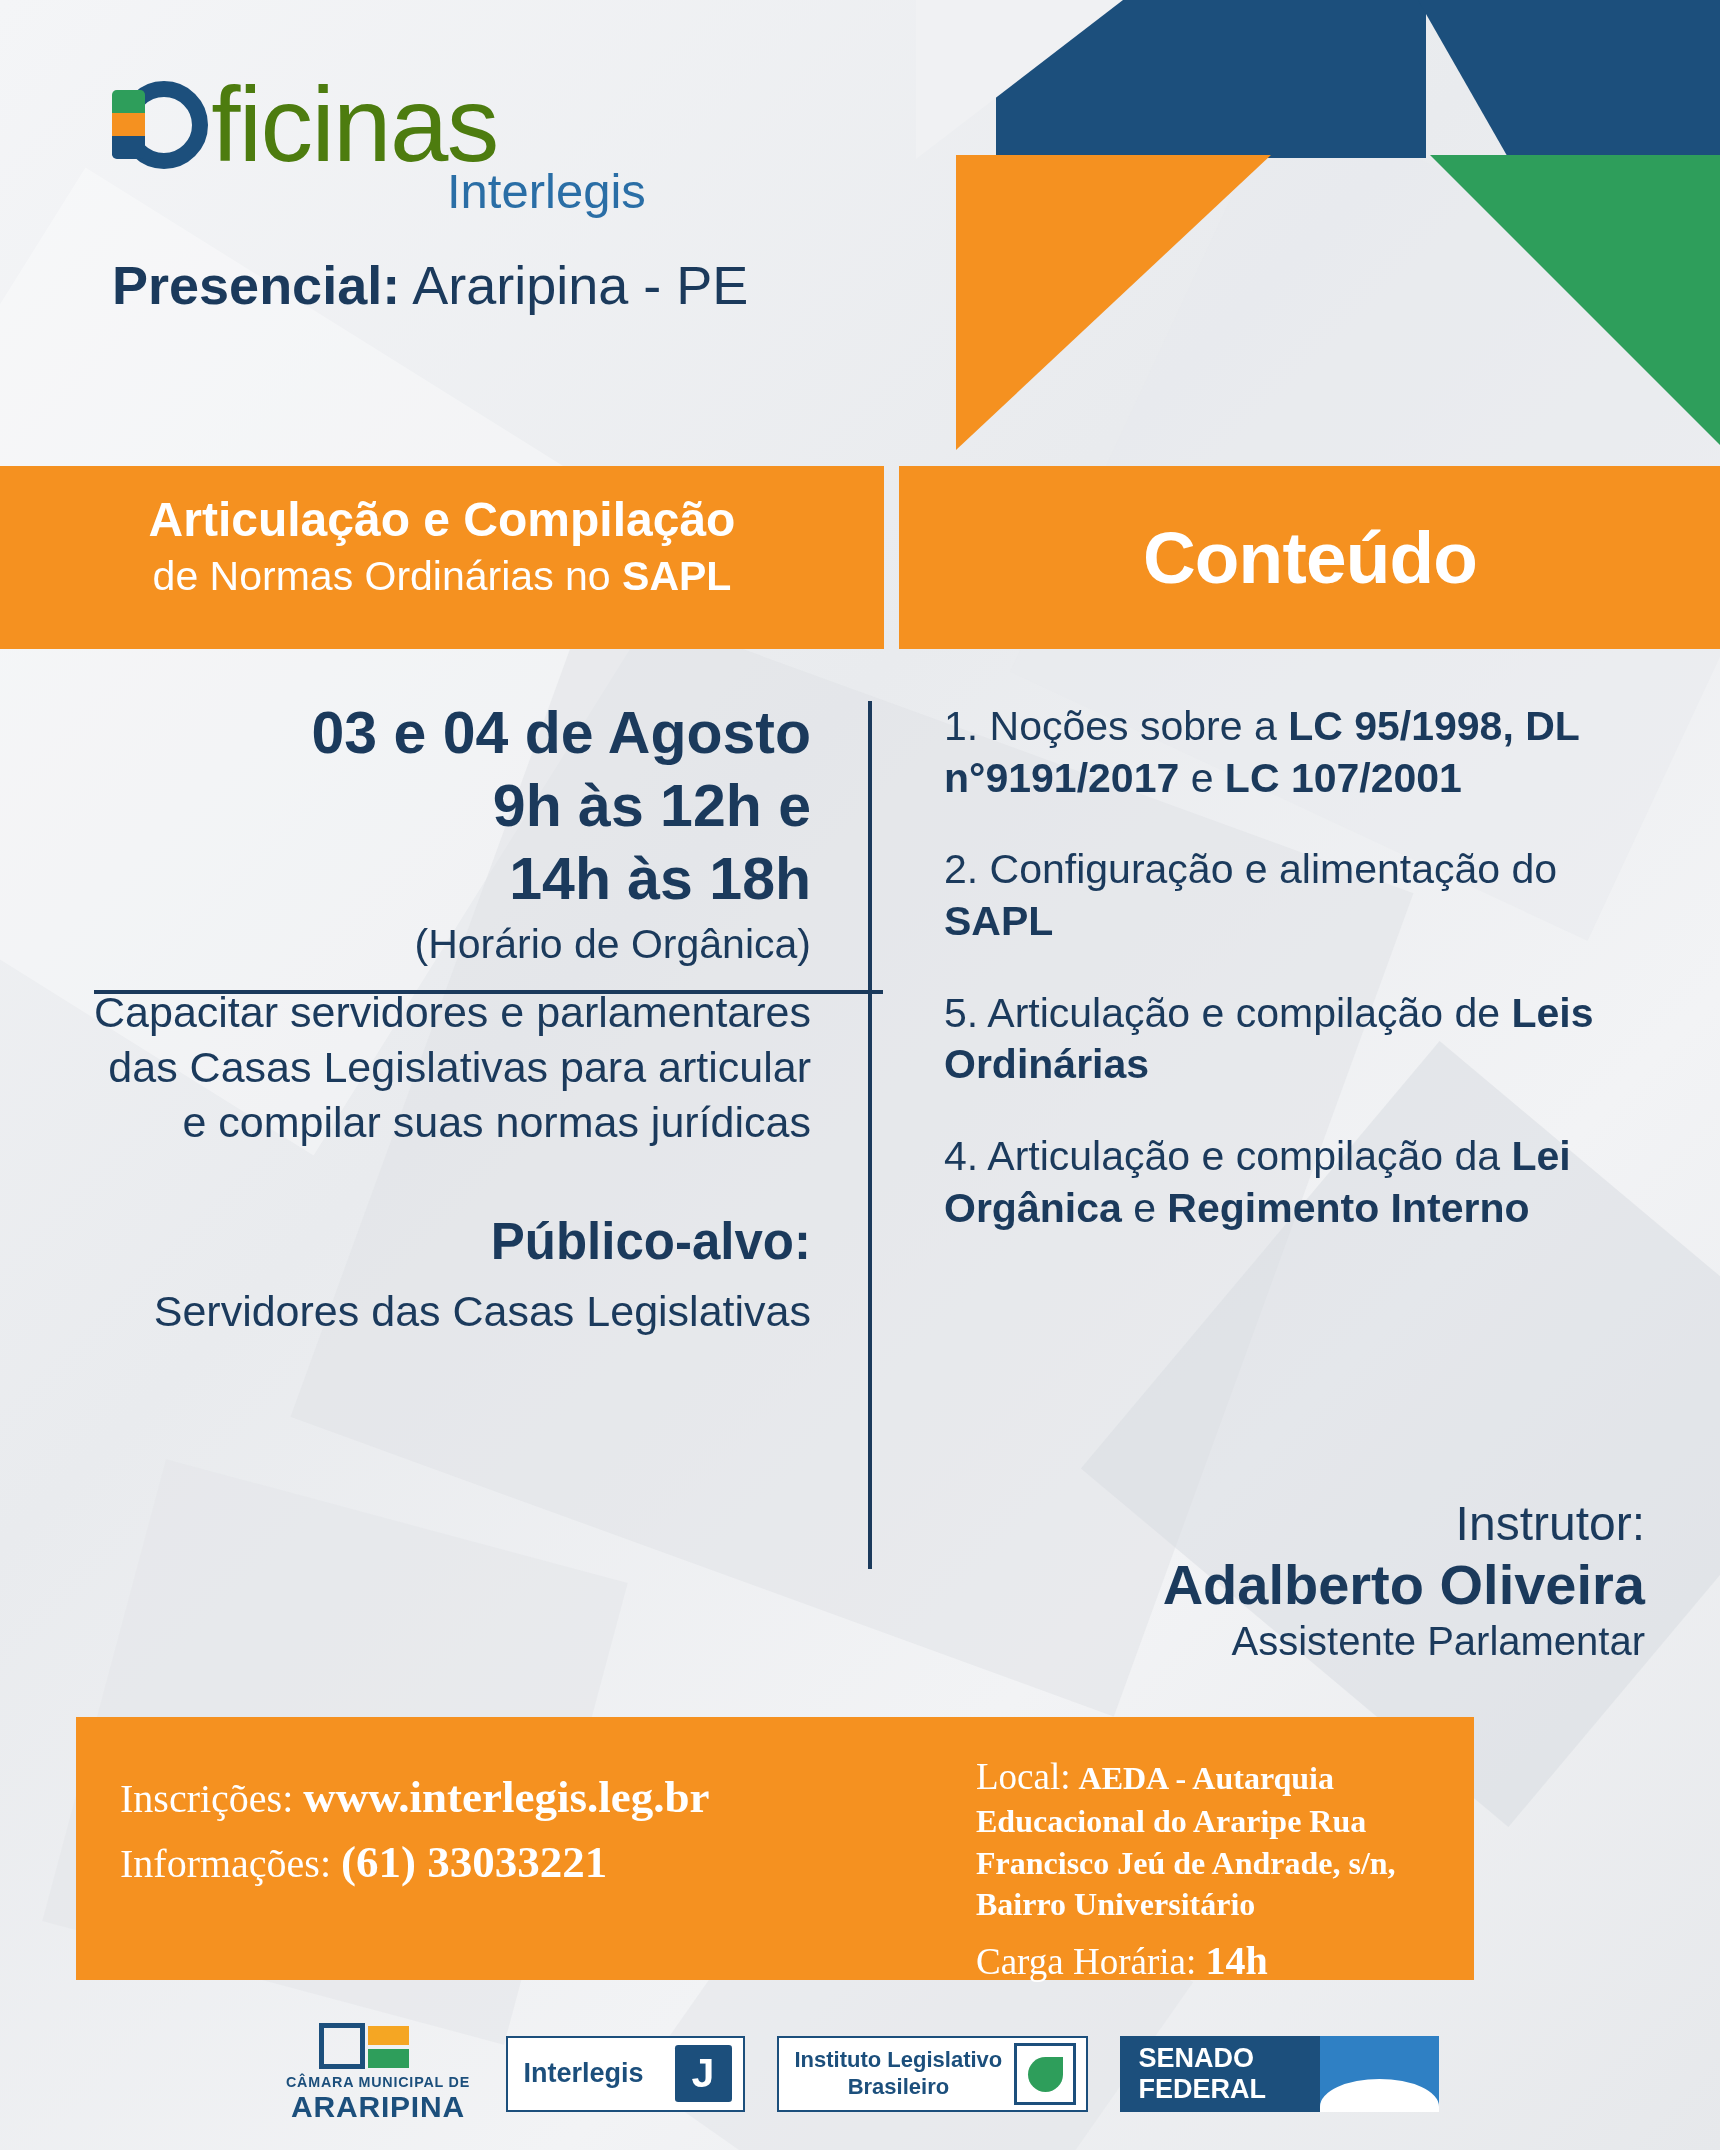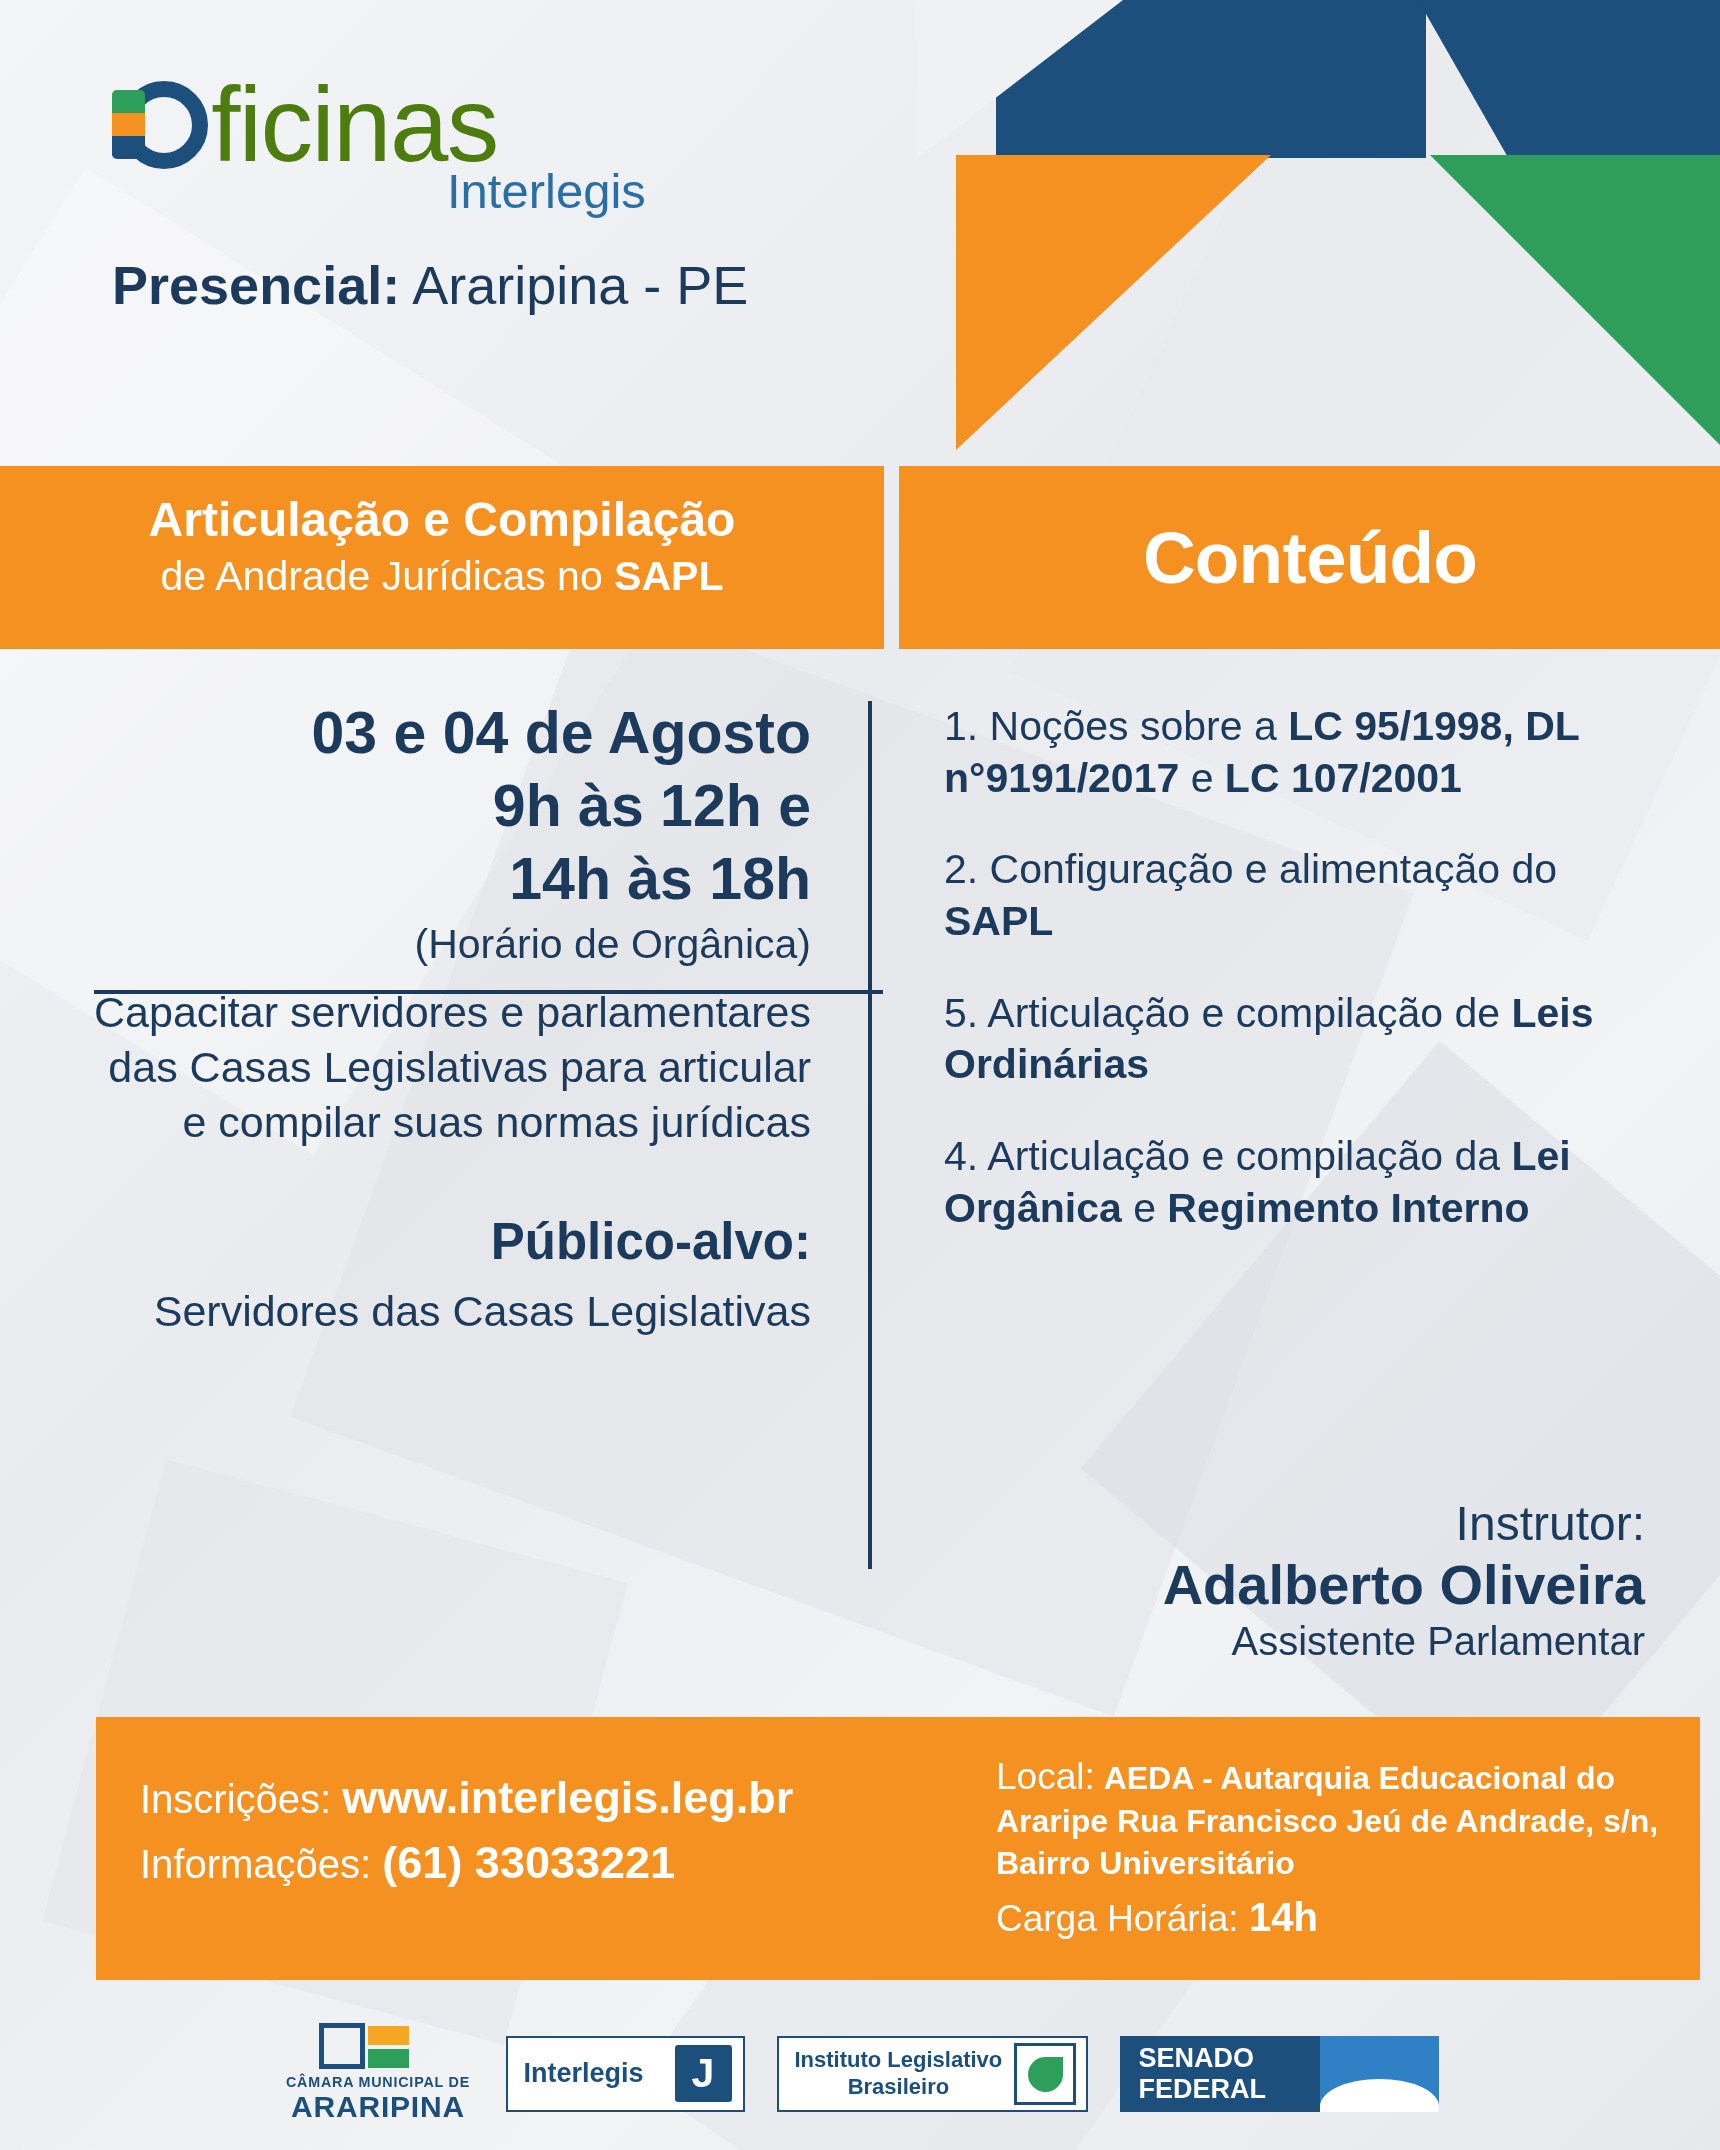--- a/index.html
+++ b/index.html
@@ -254,25 +254,26 @@
   .instructor .ins-role {
     font-size: 40px;
     color: #1b3a5c;
     line-height: 1.15;
     margin-top: 1.6px;
   }
 
   
   .footer-box {
     position: absolute;
-    left: 96px; top: 1717px;
-    width: 1604px; height: 263px;
+    left: 76px; top: 1717px;
+    width: 1398px; height: 263px;
     background: #f59120;
     box-sizing: border-box;
     display: flex;
+    font-family: Liberation Serif, serif;
   }
   .fb-left {
     width: 900px;
     padding: 48px 0 0 44px;
     box-sizing: border-box;
   }
   .fb-left .line {
     font-size: 40px;
     color: #ffffff;
     line-height: 1.45;
@@ -476,21 +477,21 @@
   <div class="logo-sub">Interlegis</div>
   <div class="presencial">
     <b>Presencial:</b>
     <span>Araripina - PE</span>
   </div>
 </div>
 
 <div class="bar-left">
   <div class="t1">Articulação e Compilação</div>
   <div class="t2">
-    <span>de Andrade Jurídicas no </span><b>SAPL</b>
+    <span>de Normas Ordinárias no </span><b>SAPL</b>
   </div>
 </div>
 
 <div class="bar-right">
   <span>Conteúdo</span>
 </div>
 
 <div class="left-col">
   <div class="dates">03 e 04 de Agosto</div>
   <div class="dates">9h às 12h e</div>

